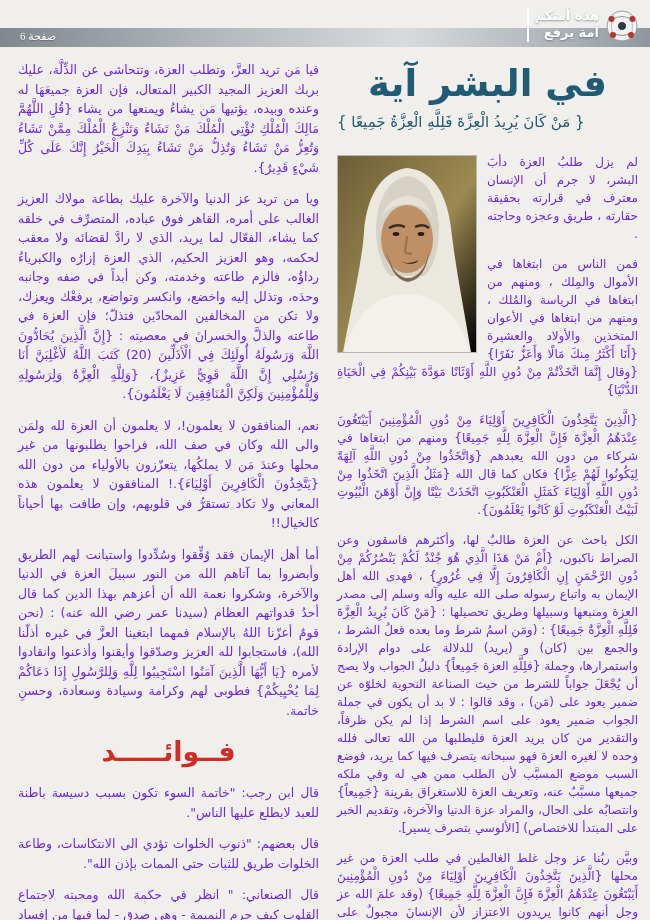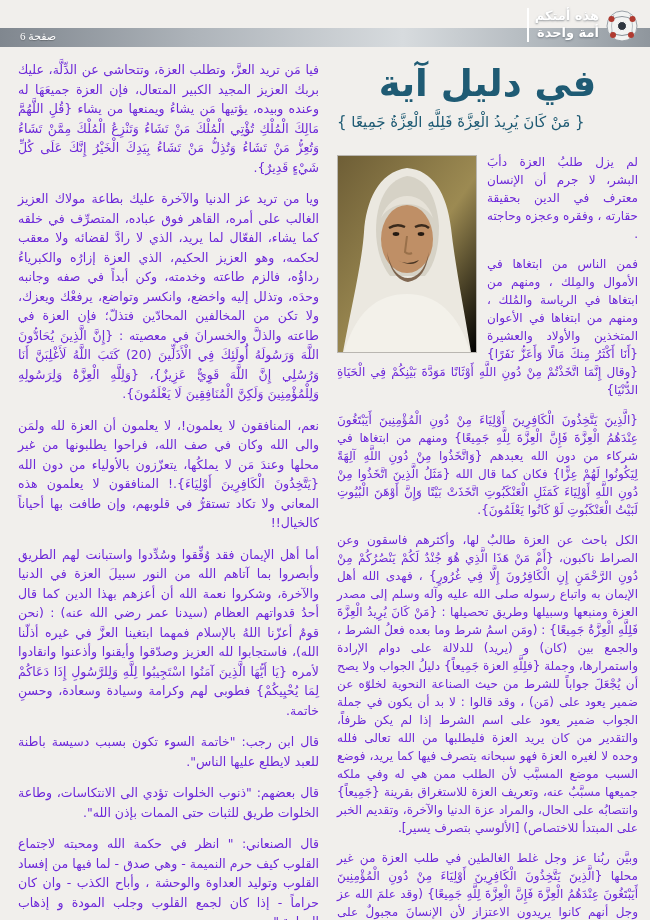--- a/index.html
+++ b/index.html
@@ -80,28 +80,28 @@
       <path d="M26 7 q5 11 0 22" stroke="#b9bfc4" stroke-width="1" fill="none"></path>
       <circle cx="18" cy="18" r="4.5" fill="#2e3640"></circle>
       <circle cx="18" cy="18" r="4.5" fill="none" stroke="#ffffff" stroke-width="1"></circle>
       <circle cx="7.5" cy="11" r="3" fill="#b03a30"></circle>
       <circle cx="28.5" cy="11" r="3" fill="#b03a30"></circle>
       <circle cx="9" cy="27" r="3" fill="#b03a30"></circle>
       <circle cx="27" cy="27" r="3" fill="#b03a30"></circle>
     </svg>
     <div class="brand-text">
       <div>هذه أمتكم</div>
-      <div>أمة واحدة</div>
+      <div>أمة يرفع</div>
     </div>
   </div>
 
   <div class="content">
 
     <div class="col col-first">
-      <div class="article-title">في دليل آية</div>
+      <div class="article-title">في البشر آية</div>
       <div class="verse-subtitle">{ مَنْ كَانَ يُرِيدُ الْعِزَّةَ فَلِلَّهِ الْعِزَّةُ جَمِيعًا }</div>
 
       <div>
         <div class="photo-frame">
           <svg width="138" height="196" viewBox="0 0 138 196">
             <defs>
               <linearGradient id="pbg" x1="0" y1="0" x2="1" y2="1">
                 <stop offset="0" stop-color="#6e5e36"></stop>
                 <stop offset="0.55" stop-color="#9c8a52"></stop>
                 <stop offset="1" stop-color="#c8b férfi"></stop>
@@ -116,35 +116,36 @@
             <path d="M51 72 q8 -5 16 -1" stroke="#3a2a1c" stroke-width="2.5" fill="none"></path>
             <path d="M77 71 q8 -4 14 1" stroke="#3a2a1c" stroke-width="2.5" fill="none"></path>
             <ellipse cx="58" cy="78" rx="3.3" ry="1.9" fill="#241a12"></ellipse>
             <ellipse cx="83" cy="78" rx="3.3" ry="1.9" fill="#241a12"></ellipse>
             <path d="M69 80 L67 96 q3 3 7 1" stroke="#99704a" stroke-width="2" fill="none"></path>
             <path d="M59 104 q10 6 22 0 q-6 8 -22 0 Z" fill="#4a3624"></path>
             <path d="M49 96 C53 114 61 122 70 122 C79 122 87 114 91 96 C89 112 83 124 70 126 C57 124 51 110 49 96 Z" fill="#6d5138" opacity="0.85"></path>
             <path d="M6 196 C18 156 39 138 69 138 C99 138 121 158 132 196 Z" fill="#f3f1ea"></path>
           </svg>
         </div>
-        <p class="body-text">لم يزل طلبُ العزة دأبَ البشر، لا جرم أن الإنسان معترف في الدين بحقيقة حقارته ، وفقره وعجزه وحاجته .</p>
+        <p class="body-text">لم يزل طلبُ العزة دأبَ البشر، لا جرم أن الإنسان معترف في قرارته بحقيقة حقارته ، طريق وعجزه وحاجته .</p>
         <p class="body-text">فمن الناس من ابتغاها في الأموال والمِلك ، ومنهم من ابتغاها في الرياسة والمُلك ، ومنهم من ابتغاها في الأعوان المتخذين والأولاد والعشيرة {أَنَا أَكْثَرُ مِنكَ مَالًا وَأَعَزُّ نَفَرًا} {وقال إِنَّمَا اتَّخَذْتُمْ مِنْ دُونِ اللَّهِ أَوْثَانًا مَوَدَّةَ بَيْنِكُمْ فِي الْحَيَاةِ الدُّنْيَا}</p>
         <div class="clearfix"></div>
       </div>
 
       <p class="body-text">{الَّذِينَ يَتَّخِذُونَ الْكَافِرِينَ أَوْلِيَاءَ مِنْ دُونِ الْمُؤْمِنِينَ أَيَبْتَغُونَ عِنْدَهُمُ الْعِزَّةَ فَإِنَّ الْعِزَّةَ لِلَّهِ جَمِيعًا} ومنهم من ابتغاها في شركاء من دون الله يعبدهم {وَاتَّخَذُوا مِنْ دُونِ اللَّهِ آلِهَةً لِيَكُونُوا لَهُمْ عِزًّا} فكان كما قال الله {مَثَلُ الَّذِينَ اتَّخَذُوا مِنْ دُونِ اللَّهِ أَوْلِيَاءَ كَمَثَلِ الْعَنْكَبُوتِ اتَّخَذَتْ بَيْتًا وَإِنَّ أَوْهَنَ الْبُيُوتِ لَبَيْتُ الْعَنْكَبُوتِ لَوْ كَانُوا يَعْلَمُونَ}.</p>
       <p class="body-text">الكل باحث عن العزة طالبٌ لها، وأكثرهم فاسقون وعن الصراط ناكبون، {أَمْ مَنْ هَذَا الَّذِي هُوَ جُنْدٌ لَكُمْ يَنْصُرُكُمْ مِنْ دُونِ الرَّحْمَنِ إِنِ الْكَافِرُونَ إِلَّا فِي غُرُورٍ} ، فهدى الله أهل الإيمان به واتباع رسوله صلى الله عليه وآله وسلم إلى مصدر العزة ومنبعها وسبيلها وطريق تحصيلها : {مَنْ كَانَ يُرِيدُ الْعِزَّةَ فَلِلَّهِ الْعِزَّةُ جَمِيعًا} : (ومَن اسمُ شرط وما بعده فعلُ الشرط ، والجمع بين (كان) و (يريد) للدلالة على دوام الإرادة واستمرارها، وجملة {فلِلَّهِ العزة جَمِيعاً} دليلُ الجواب ولا يصح أن يُجْعَلَ جواباً للشرط من حيث الصناعة النحوية لخلوّه عن ضمير يعود على (مَن) ، وقد قالوا : لا بد أن يكون في جملة الجواب ضمير يعود على اسم الشرط إذا لم يكن ظرفاً، والتقدير من كان يريد العزة فليطلبها من الله تعالى فلله وحده لا لغيره العزة فهو سبحانه يتصرف فيها كما يريد، فوضع السبب موضع المسبَّب لأن الطلب ممن هي له وفي ملكه جميعها مسبَّبٌ عنه، وتعريف العزة للاستغراق بقرينة {جَمِيعاً} وانتصابُه على الحال، والمراد عزة الدنيا والآخرة، وتقديم الخبر على المبتدأ للاختصاص) [الألوسي بتصرف يسير].</p>
       <p class="body-text">وبيَّن ربُنا عز وجل غلط الغالطين في طلب العزة من غير محلها {الَّذِينَ يَتَّخِذُونَ الْكَافِرِينَ أَوْلِيَاءَ مِنْ دُونِ الْمُؤْمِنِينَ أَيَبْتَغُونَ عِنْدَهُمُ الْعِزَّةَ فَإِنَّ الْعِزَّةَ لِلَّهِ جَمِيعًا} (وقد علمَ الله عز وجل أنهم كانوا يريدون الاعتزاز لأن الإنسانَ مجبولٌ على طلب العزة؛ فمخطئٌ أو مصيبٌ، فمعنى الآية والله أعلم : بلغ هؤلاء المتخذين الكافرين أولياءَ من دون الله ابتغاءَ العزة بهم أنهم قد أخطأوا مواضعها وطلبوها في غير مطلبها فإن كانوا يصدقون أنفسهم في طلبها فليوالوا الله جل جلاله وليوالوا من والاه)[الزركشي].</p>
     </div>
 
     <div class="col">
       <p class="body-text">فيا مَن تريد العزَّ، وتطلب العزة، وتتحاشى عن الذِّلَّة، عليك بربك العزيز المجيد الكبير المتعال، فإن العزة جميعَهَا له وعنده وبيده، يؤتيها مَن يشاءُ ويمنعها من يشاء {قُلِ اللَّهُمَّ مَالِكَ الْمُلْكِ تُؤْتِي الْمُلْكَ مَنْ تَشَاءُ وَتَنْزِعُ الْمُلْكَ مِمَّنْ تَشَاءُ وَتُعِزُّ مَنْ تَشَاءُ وَتُذِلُّ مَنْ تَشَاءُ بِيَدِكَ الْخَيْرُ إِنَّكَ عَلَى كُلِّ شَيْءٍ قَدِيرٌ}.</p>
       <p class="body-text">ويا من تريد عز الدنيا والآخرة عليك بطاعة مولاك العزيز الغالب على أمره، القاهر فوق عباده، المتصرِّف في خلقه كما يشاء، الفعّال لما يريد، الذي لا رادَّ لقضائه ولا معقب لحكمه، وهو العزيز الحكيم، الذي العزة إزارُه والكبرياءُ رداؤُه، فالزم طاعته وخدمته، وكن أبداً في صفه وجانبه وحدَه، وتذلل إليه واخضع، وانكسر وتواضع، يرفعْك ويعزك، ولا تكن من المخالفين المحادّين فتذلّ؛ فإن العزة في طاعته والذلَّ والخسرانَ في معصيته : {إِنَّ الَّذِينَ يُحَادُّونَ اللَّهَ وَرَسُولَهُ أُولَئِكَ فِي الْأَذَلِّينَ (20) كَتَبَ اللَّهُ لَأَغْلِبَنَّ أَنَا وَرُسُلِي إِنَّ اللَّهَ قَوِيٌّ عَزِيزٌ}، {وَلِلَّهِ الْعِزَّةُ وَلِرَسُولِهِ وَلِلْمُؤْمِنِينَ وَلَكِنَّ الْمُنَافِقِينَ لَا يَعْلَمُونَ}.</p>
       <p class="body-text">نعم، المنافقون لا يعلمون!، لا يعلمون أن العزة لله ولمَن والى الله وكان في صف الله، فراحوا يطلبونها من غير محلها وعندَ مَن لا يملكُها، يتعزّزون بالأولياء من دون الله {يَتَّخِذُونَ الْكَافِرِينَ أَوْلِيَاءَ}.! المنافقون لا يعلمون هذه المعاني ولا تكاد تستقرُّ في قلوبهم، وإن طافت بها أحياناً كالخيال!!</p>
       <p class="body-text">أما أهل الإيمان فقد وُفِّقوا وسُدِّدوا واستبانت لهم الطريق وأبصروا بما آتاهم الله من النور سبيلَ العزة في الدنيا والآخرة، وشكروا نعمة الله أن أعزهم بهذا الدين كما قال أحدُ قدواتهم العظام (سيدنا عمر رضي الله عنه) : (نحن قومٌ أعزّنا اللهُ بالإسلام فمهما ابتغينا العزَّ في غيره أذلّنا الله)، فاستجابوا لله العزيز وصدّقوا وأيقنوا وأذعنوا وانقادوا لأمره {يَا أَيُّهَا الَّذِينَ آمَنُوا اسْتَجِيبُوا لِلَّهِ وَلِلرَّسُولِ إِذَا دَعَاكُمْ لِمَا يُحْيِيكُمْ} فطوبى لهم وكرامة وسيادة وسعادة، وحسنِ خاتمة.</p>
 
+      <div class="fawaid-title">فــوائـــــد</div>
       <p class="body-text">قال ابن رجب: "خاتمة السوء تكون بسبب دسيسة باطنة للعبد لايطلع عليها الناس".</p>
       <p class="body-text">قال بعضهم: "ذنوب الخلوات تؤدي الى الانتكاسات، وطاعة الخلوات طريق للثبات حتى الممات بإذن الله".</p>
       <p class="body-text">قال الصنعاني: " انظر في حكمة الله ومحبته لاجتماع القلوب كيف حرم النميمة - وهي صدق - لما فيها من إفساد القلوب وتوليد العداوة والوحشة ، وأباح الكذب - وان كان حراماً - إذا كان لجمع القلوب وجلب المودة و إذهاب العداوة "</p>
     </div>
 
   </div>
 </div>
 
 </body></html>

